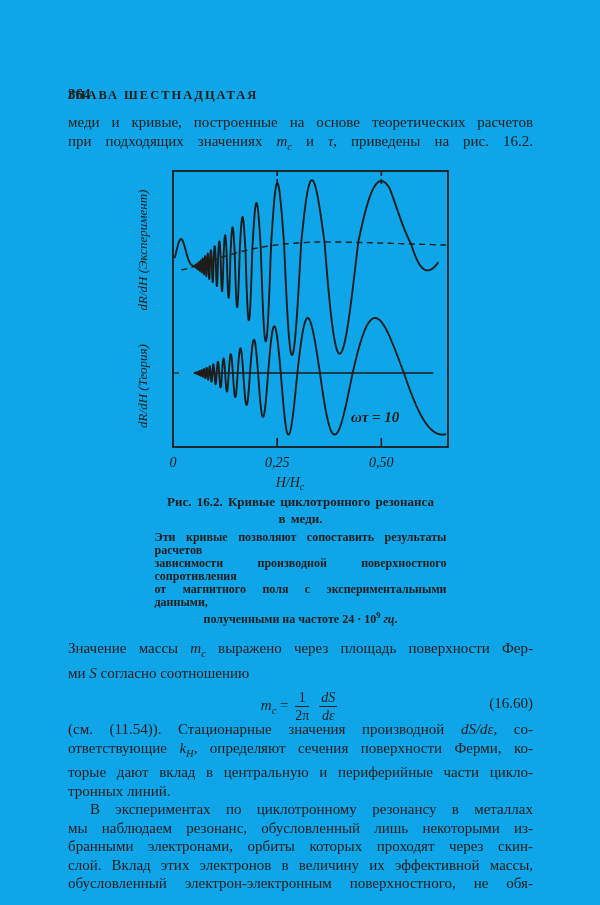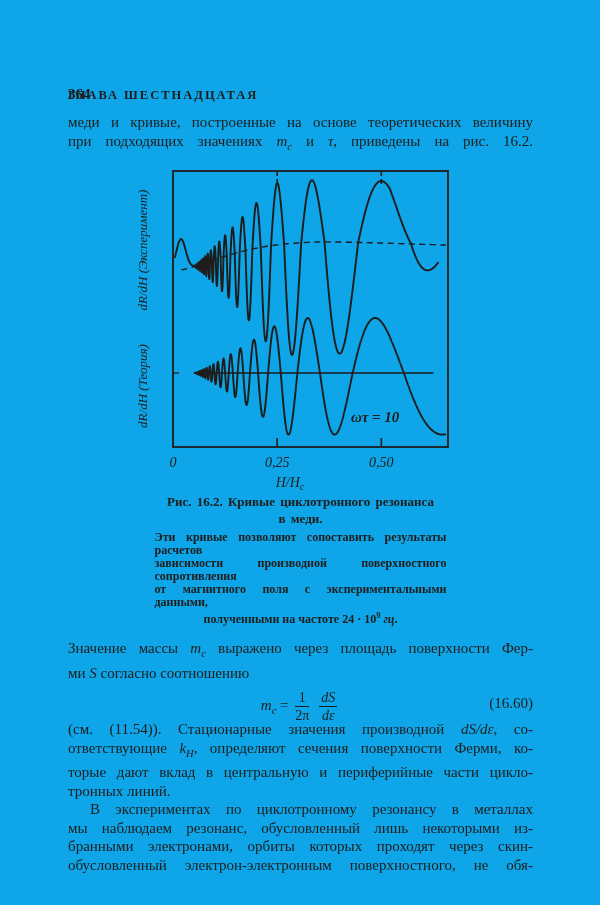--- a/index.html
+++ b/index.html
@@ -57,21 +57,21 @@
 <body>
 
 <div class="page">
 
   <div class="headrow">
     <span class="pagenum">364</span>
     <span class="chapter">ГЛАВА ШЕСТНАДЦАТАЯ</span>
   </div>
 
   <div class="para">
-    <div class="bline jl">меди и кривые, построенные на основе теоретических величину</div>
+    <div class="bline jl">меди и кривые, построенные на основе теоретических расчетов</div>
     <div class="bline jl">при подходящих значениях <i>m<sub>c</sub></i> и <i>τ</i>, приведены на рис. 16.2.</div>
   </div>
 
   <div class="figwrap">
     <svg id="figsvg" width="330" height="322" viewBox="0 0 330 322">
       <text class="ylab" transform="translate(22,82) rotate(-90)" text-anchor="middle">dR/dH (Эксперимент)</text>
       <text class="ylab" transform="translate(22,218) rotate(-90)" text-anchor="middle">dR/dH (Теория)</text>
       <g transform="translate(48,3)">
         <rect class="box" x="0" y="0" width="275" height="276"></rect>
         <g id="ticks">
@@ -124,16 +124,17 @@
     <div class="bline jl">(см. (11.54)). Стационарные значения производной <i>dS/dε</i>, со-</div>
     <div class="bline jl">ответствующие <i>k<sub>H</sub></i>, определяют сечения поверхности Ферми, ко-</div>
     <div class="bline jl">торые дают вклад в центральную и периферийные части цикло-</div>
     <div class="bline">тронных линий.</div>
   </div>
 
   <div class="para">
     <div class="bline jl ind">В экспериментах по циклотронному резонансу в металлах</div>
     <div class="bline jl">мы наблюдаем резонанс, обусловленный лишь некоторыми из-</div>
     <div class="bline jl">бранными электронами, орбиты которых проходят через скин-</div>
+    <div class="bline jl">слой. Вклад этих электронов в величину их эффективной массы,</div>
     <div class="bline jl">обусловленный электрон-электронным поверхностного, не обя-</div>
   </div>
 
 </div>
 
 </body></html>

